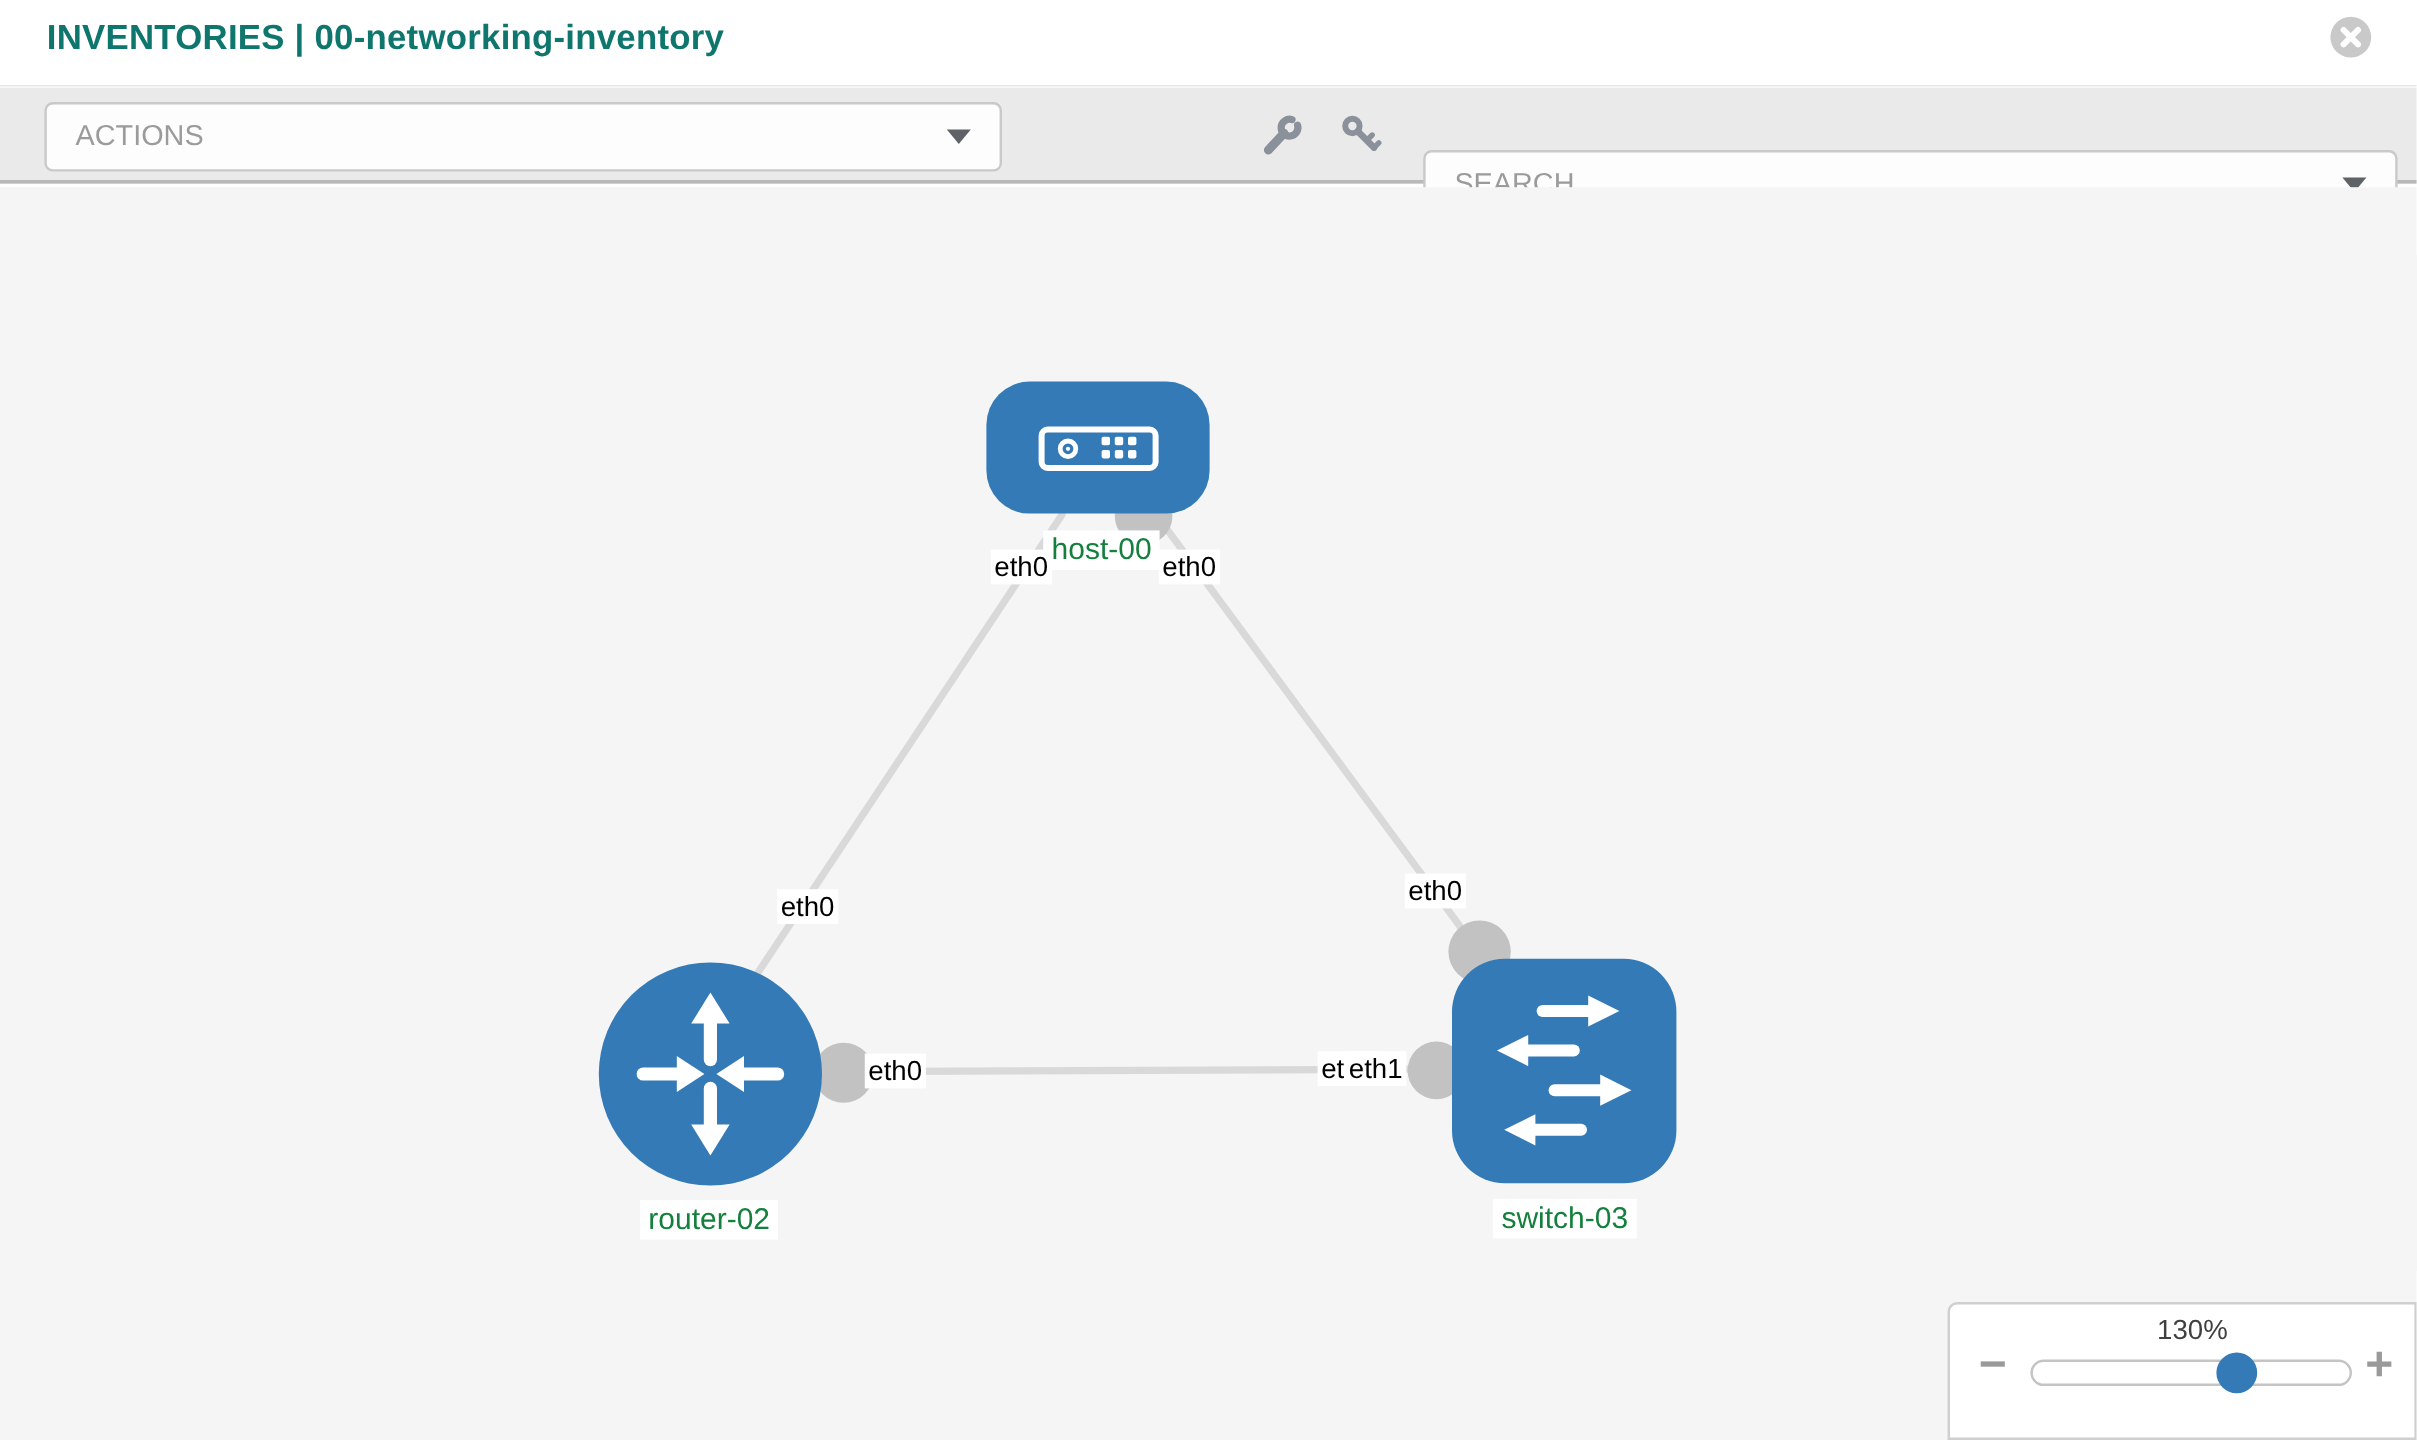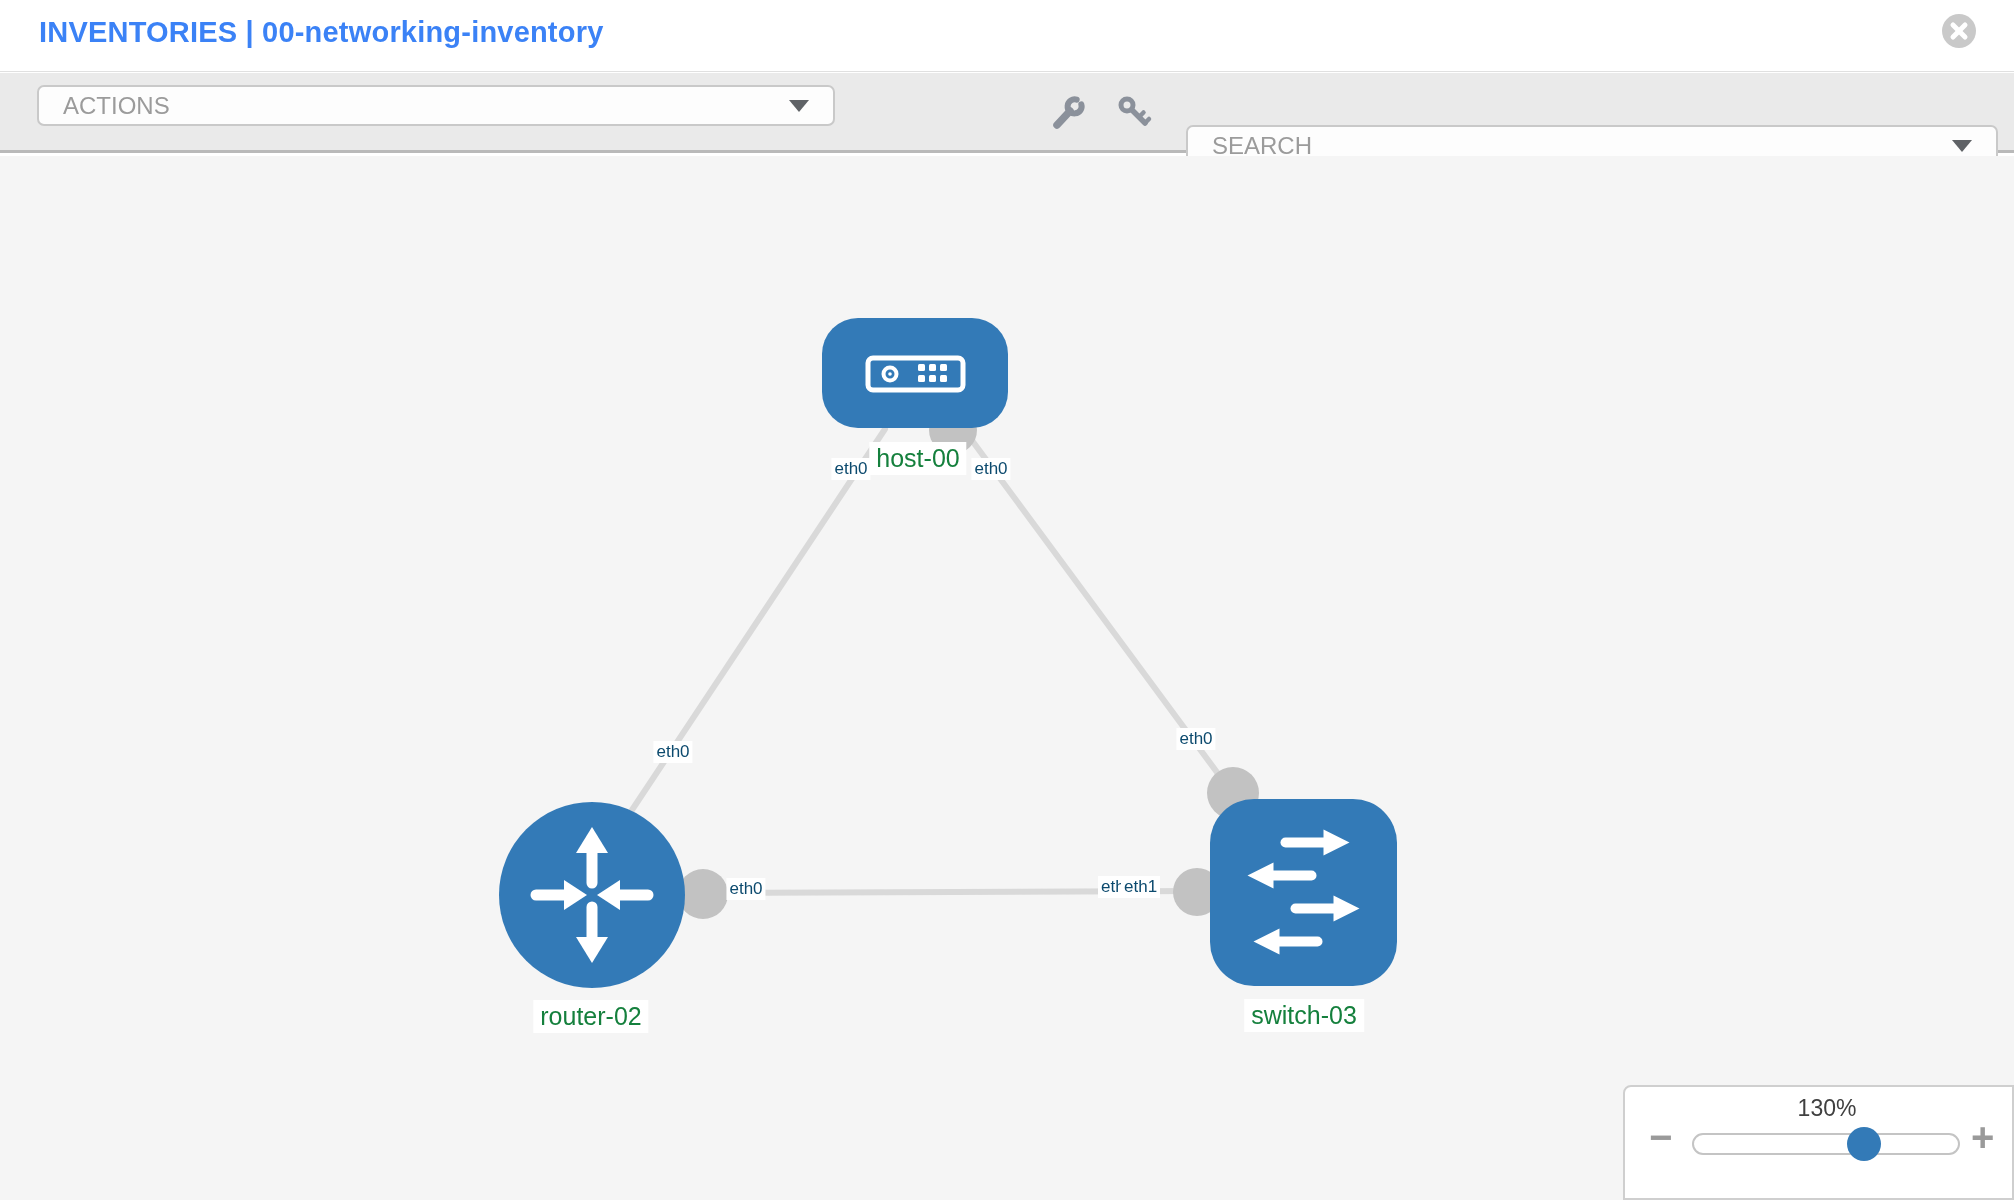--- a/index.html
+++ b/index.html
@@ -7,35 +7,35 @@
   body { font-family: "Liberation Sans", sans-serif; }
   #app { position: relative; width: 2014px; height: 1200px; overflow: hidden; background: #fff; }
 
   
   .header {
     position: absolute; left: 0; top: 0; width: 2014px; height: 72px;
     background: #ffffff; border-bottom: 1px solid #e0e0e0;
   }
   .header-title {
     position: absolute; left: 39px; top: 16px;
-    font-size: 29px; font-weight: bold; color: #3b82f6; letter-spacing: 0.2px;
+    font-size: 29px; font-weight: bold; color: #0f766e; letter-spacing: 0.2px;
   }
   .close-btn {
     position: absolute; left: 1942px; top: 14px; width: 34px; height: 34px;
     border-radius: 50%; background: #c9c9c9; cursor: pointer;
   }
   .close-btn svg { position: absolute; left: 0; top: 0; }
 
   
   .toolbar {
     position: absolute; left: 0; top: 73px; width: 2014px; height: 80px;
     background: #eaeaea; border-bottom: 3px solid #b9b9b9;
   }
   .select-box {
-    position: absolute; top: 12px; height: 41px;
+    position: absolute; top: 12px; height: 58px;
     background: #fdfdfd; border: 2px solid #c9c9c9; border-radius: 7px;
     display: flex; align-items: center; justify-content: space-between;
     padding: 0 24px; cursor: pointer;
   }
   .select-box .ph { font-size: 24px; color: #9b9b9b; }
   .chevron {
     width: 0; height: 0;
     border-left: 10px solid transparent; border-right: 10px solid transparent;
     border-top: 12px solid #5f6266;
   }
@@ -47,21 +47,21 @@
     background: #f5f5f5; overflow: hidden;
   }
   .canvas svg { position: absolute; left: 0; top: 0; }
   .node-label {
     position: absolute; transform: translateX(-50%);
     background: #ffffff; color: #15803d; font-size: 25px;
     padding: 2px 7px; white-space: nowrap;
   }
   .if-label {
     position: absolute; transform: translateX(-50%);
-    background: #ffffff; color: #0c4a6e; font-size: 17px;
+    background: #ffffff; color: #000000; font-size: 23px;
     padding: 1px 3px; white-space: nowrap;
   }
   .if-label.anchored { transform: none; }
   .under { z-index: 1; }
   .over { z-index: 2; }
 
   
   .zoom-panel {
     position: absolute; left: 1623px; top: 1085px; width: 391px; height: 115px;
     background: #ffffff; border: 2px solid #cfcfcf; border-radius: 8px 0 0 0;

